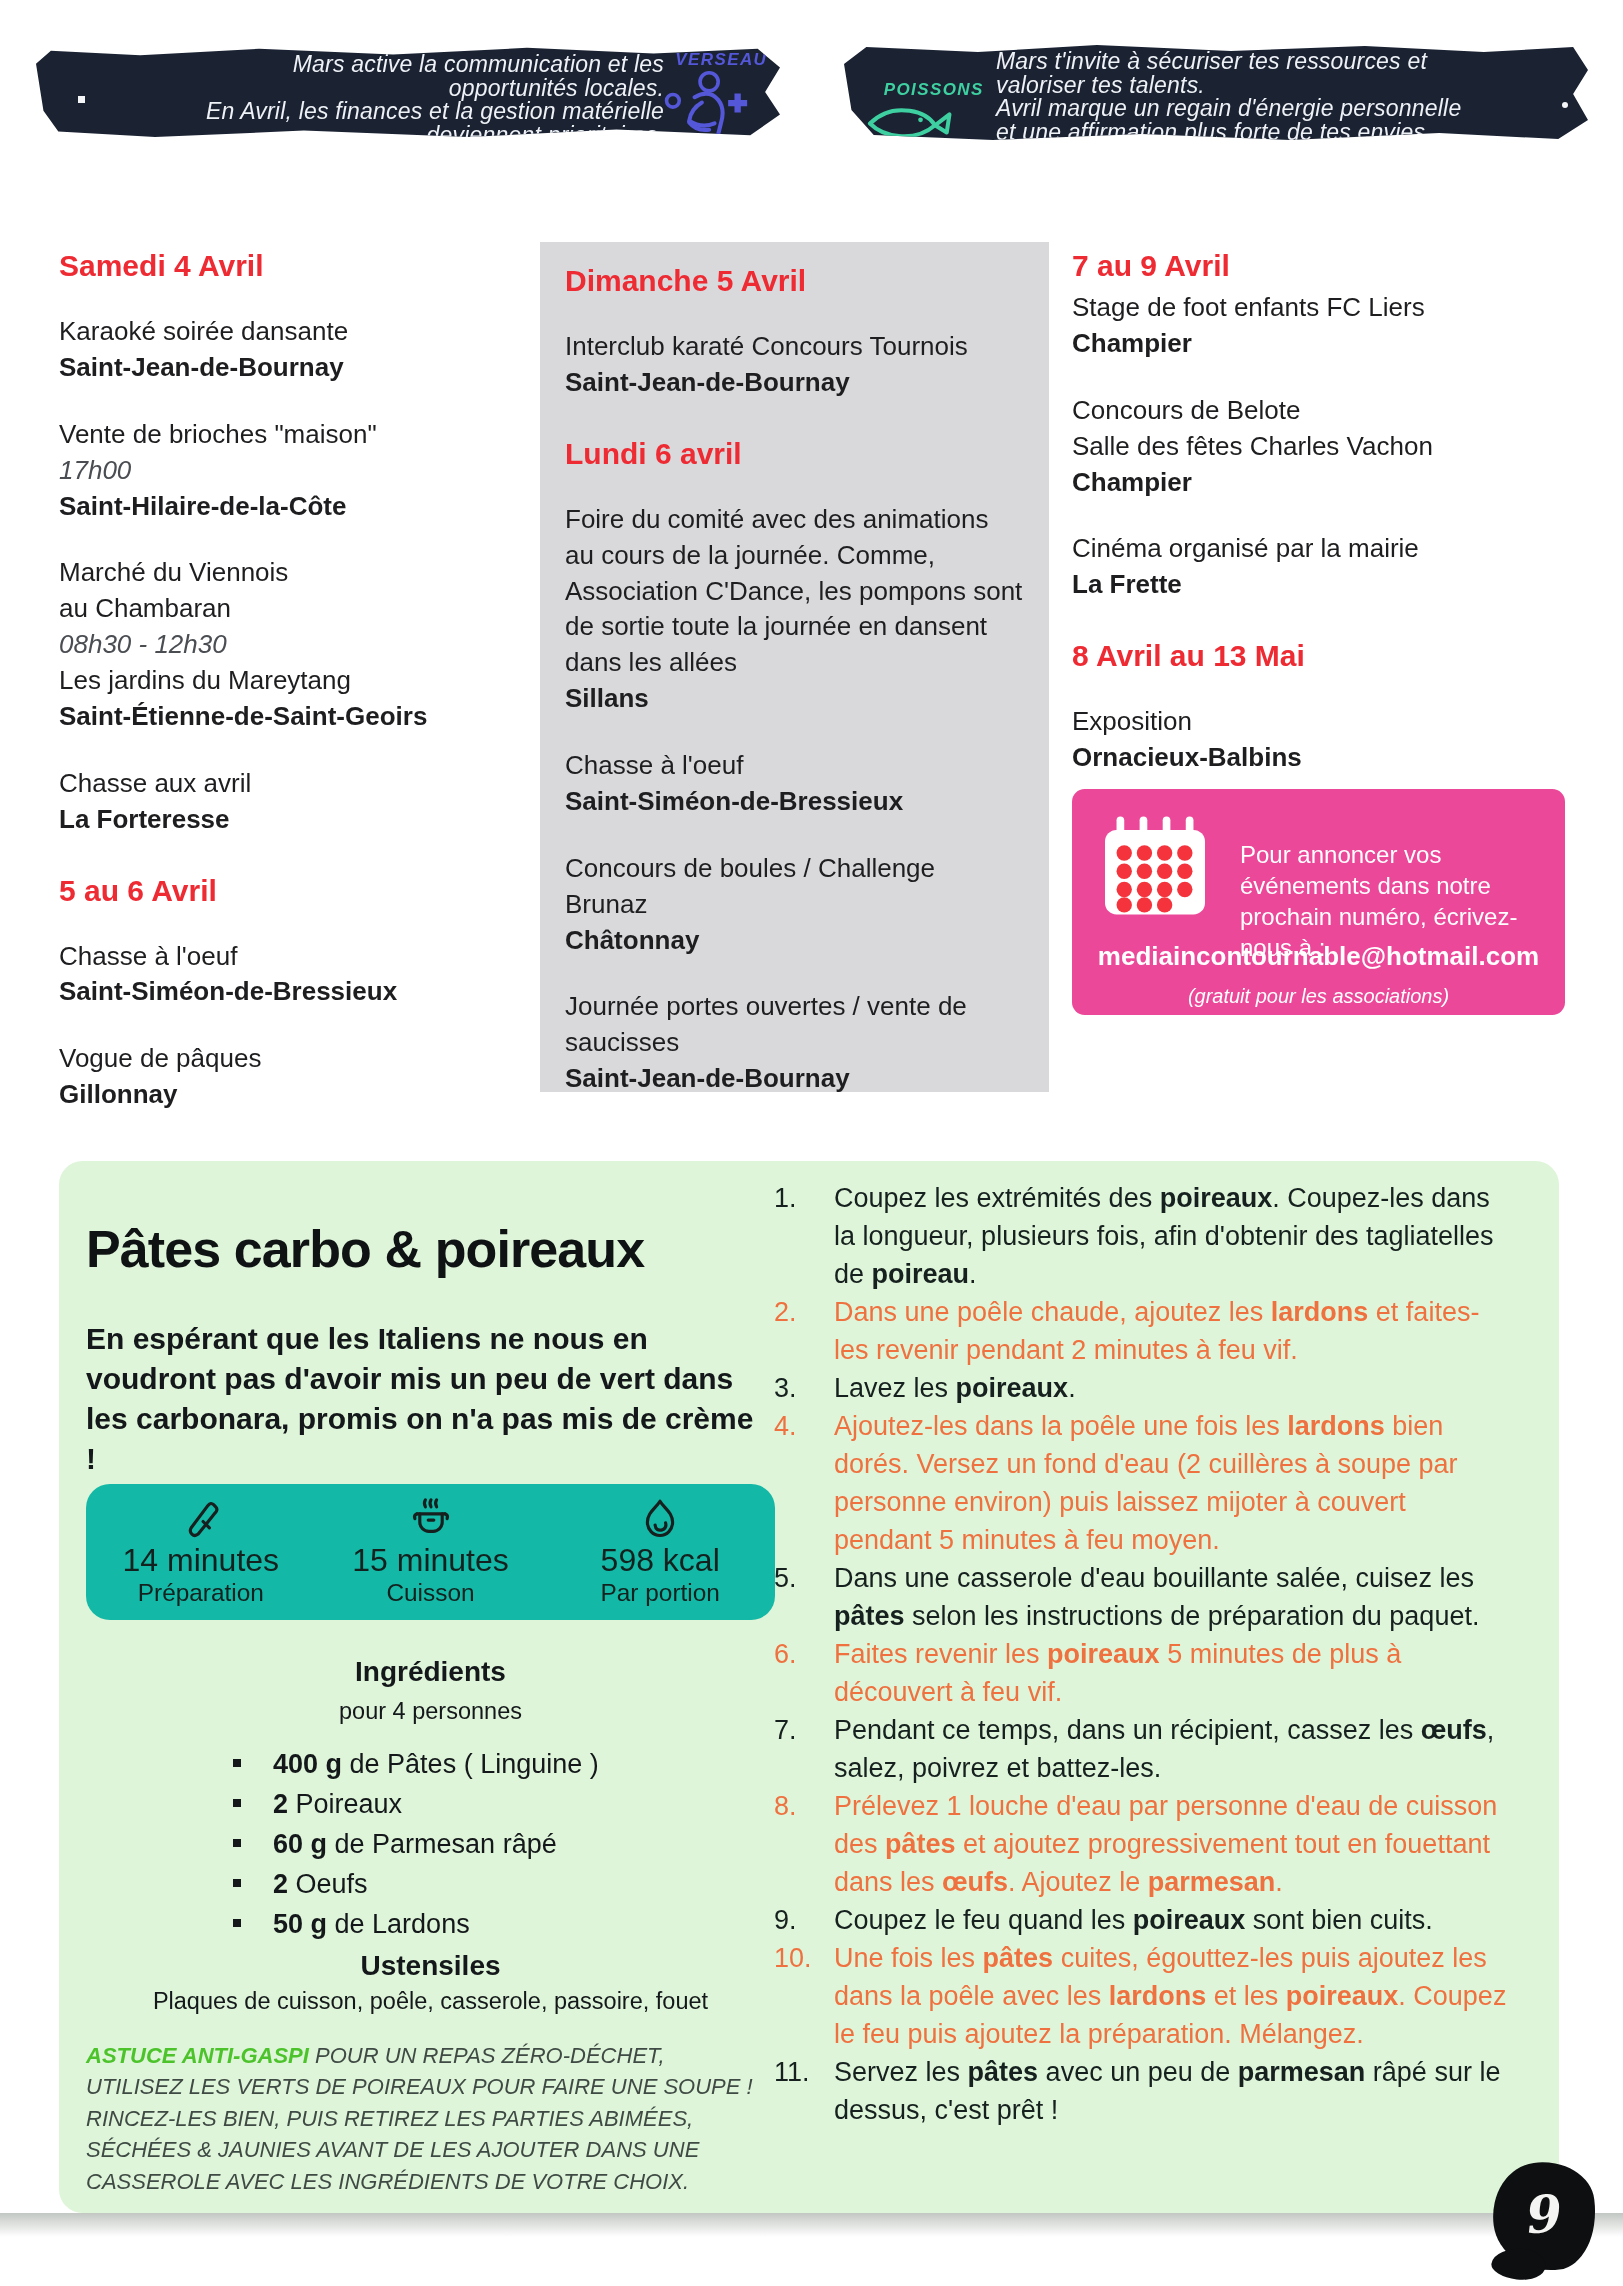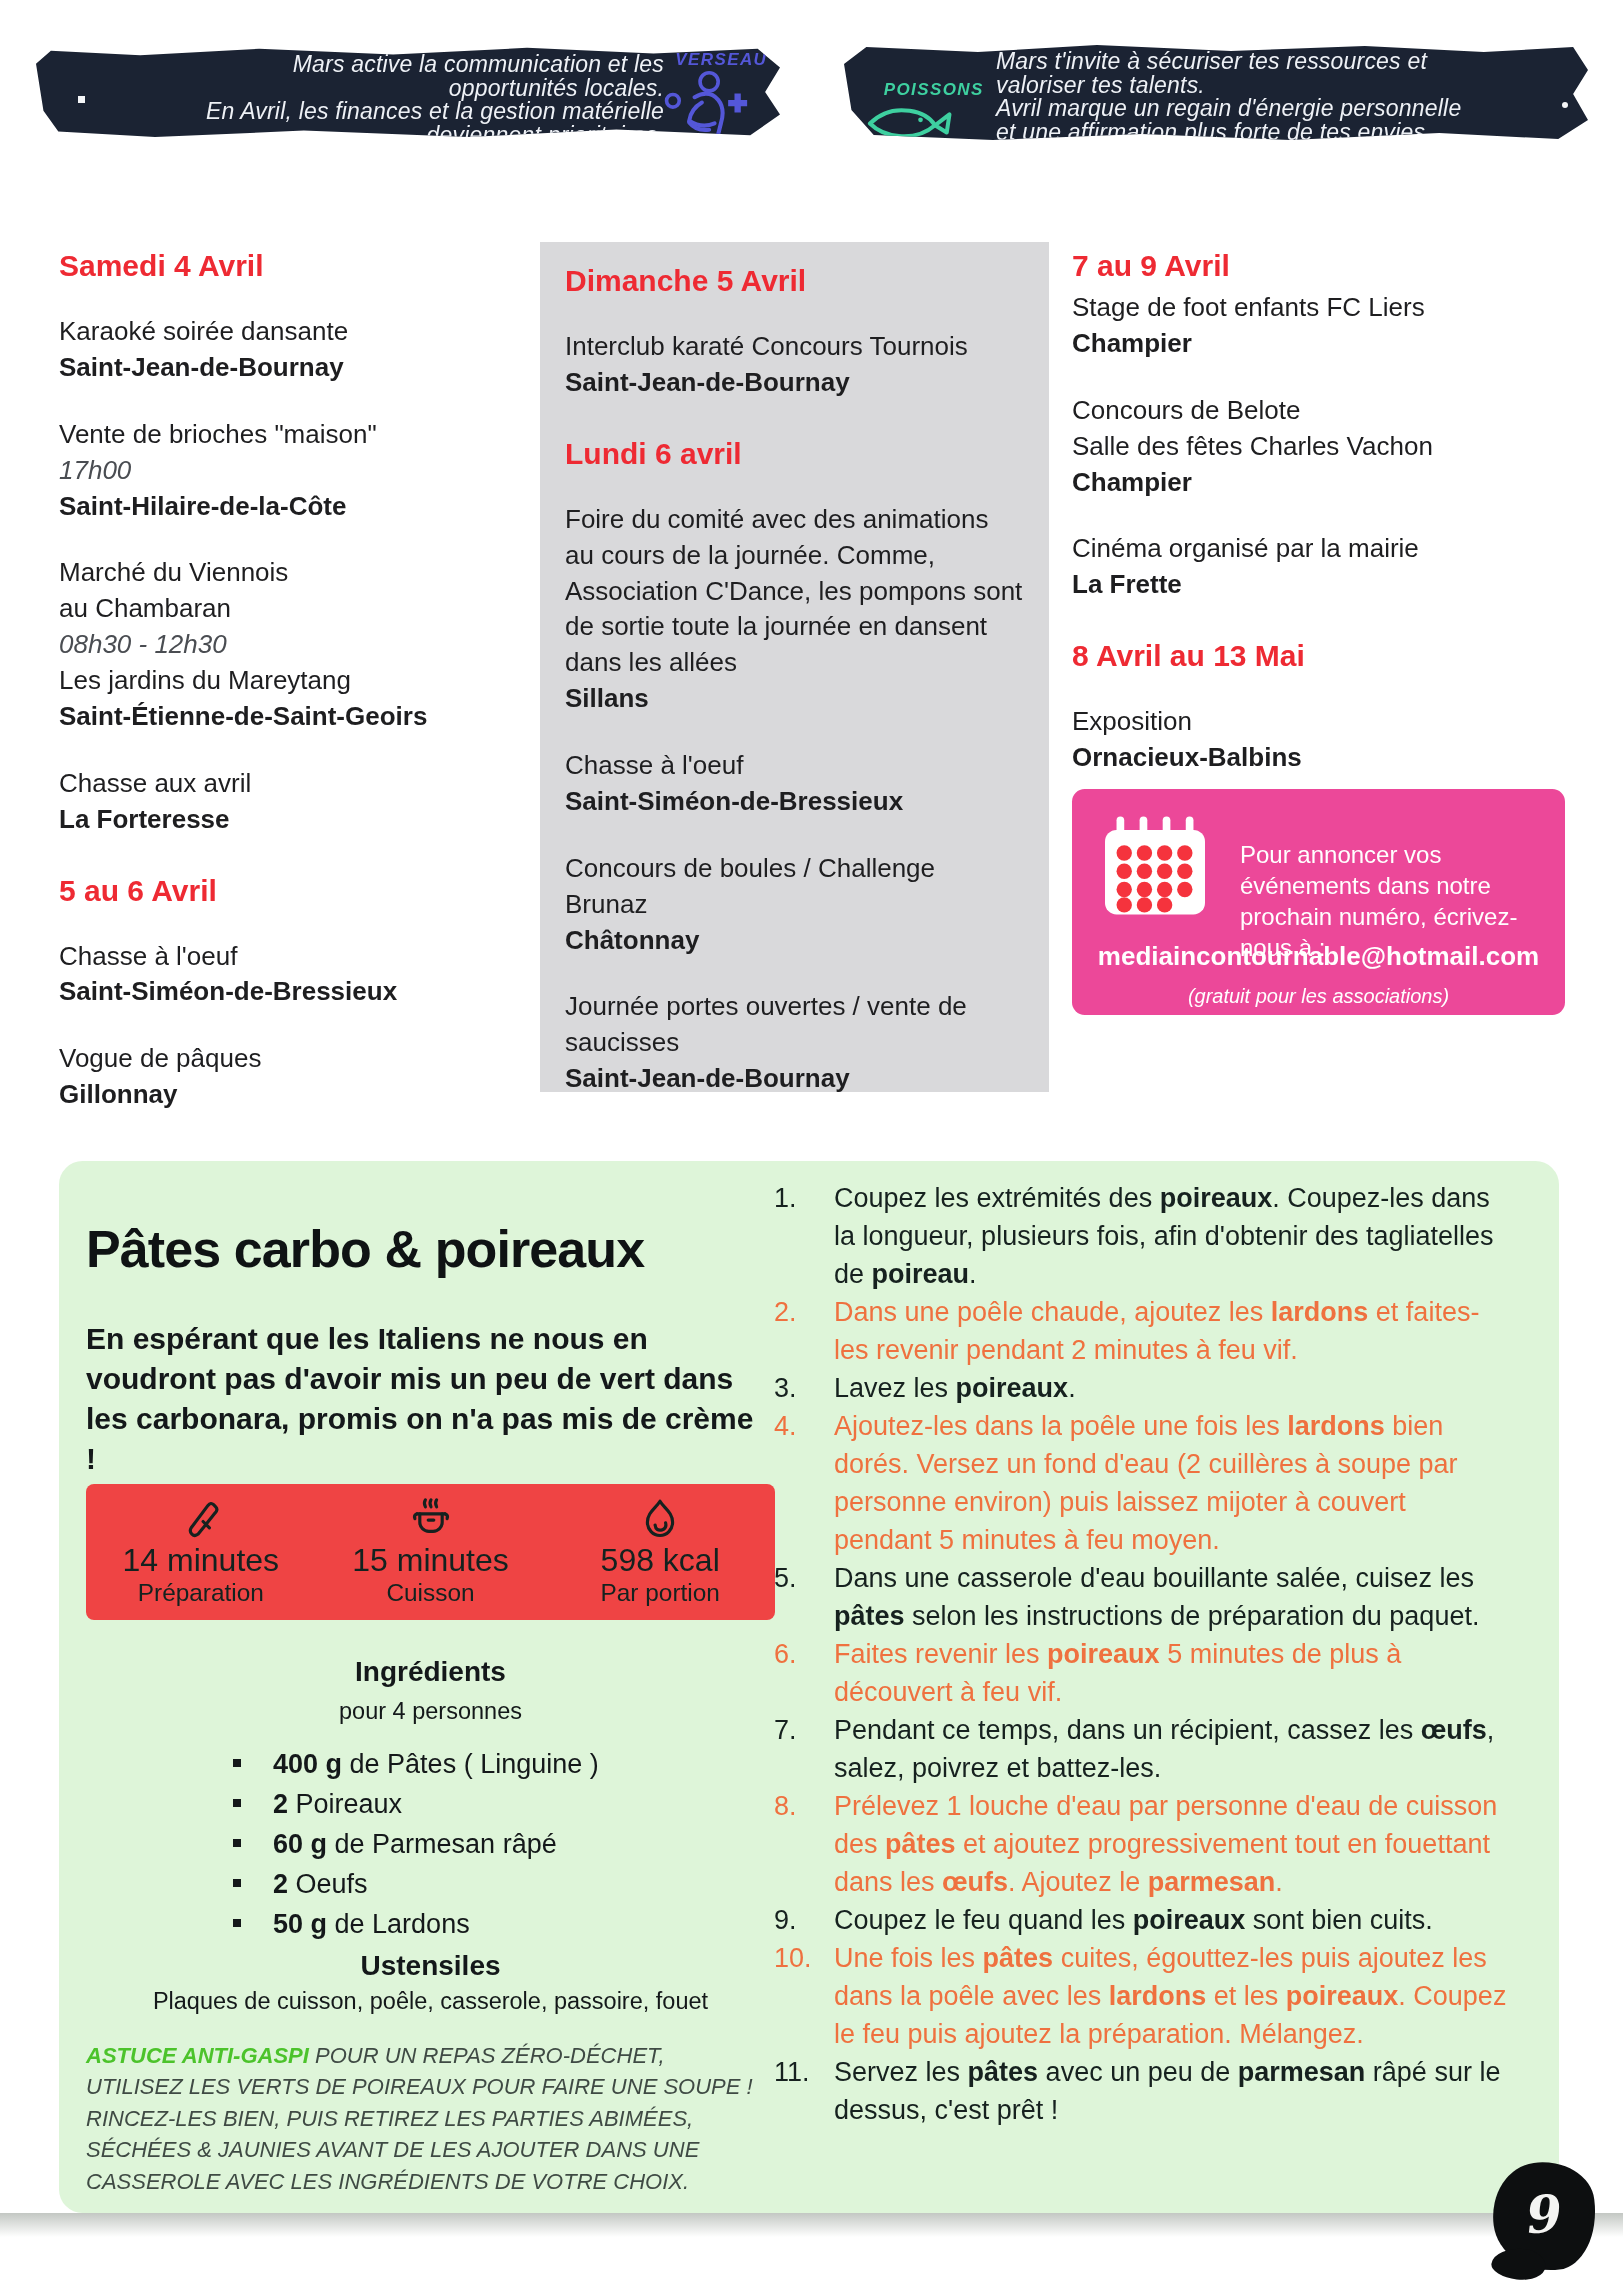--- a/index.html
+++ b/index.html
@@ -48,21 +48,21 @@
   .announce .note{position:absolute;left:0;right:0;top:188px;text-align:center;font-style:italic;font-size:20px;margin-top:8px;}
 
   
   .recipe{position:absolute;left:59px;top:1161px;width:1500px;height:1052px;
           background:#def5d9;border-radius:23.5px;}
   .r-title{position:absolute;left:27px;top:23.5px;width:697px;font-size:52px;font-weight:800;
            letter-spacing:-0.9px;color:#0f1314;}
   .r-intro{position:absolute;left:27px;top:128px;width:671px;font-size:30px;font-weight:700;
            line-height:1.33;color:#14181a;}
   .r-stats{position:absolute;left:27px;top:323px;width:689px;height:136px;
-           background:#ef4444;border-radius:8px;display:flex;}
+           background:#14b8a6;border-radius:24px;display:flex;}
   .stat{flex:1;text-align:center;padding-top:12.7px;color:#13221f;}
   .stat svg{height:42px;display:block;margin:0 auto;}
   .stat-value{font-size:32px;margin-top:3.6px;}
   .stat-label{font-size:24.4px;margin-top:0;}
   .r-center{position:absolute;left:27px;width:689px;text-align:center;color:#14181a;}
   .r-ing-title{top:495px;font-weight:800;font-size:28px;}
   .r-ing-sub{top:537px;font-size:23.5px;}
   .r-ing-list{position:absolute;left:172px;top:583px;list-style:none;margin:0;padding:0;
               font-size:27px;line-height:40px;color:#14181a;}
   .r-ing-list li{position:relative;padding-left:42px;}

